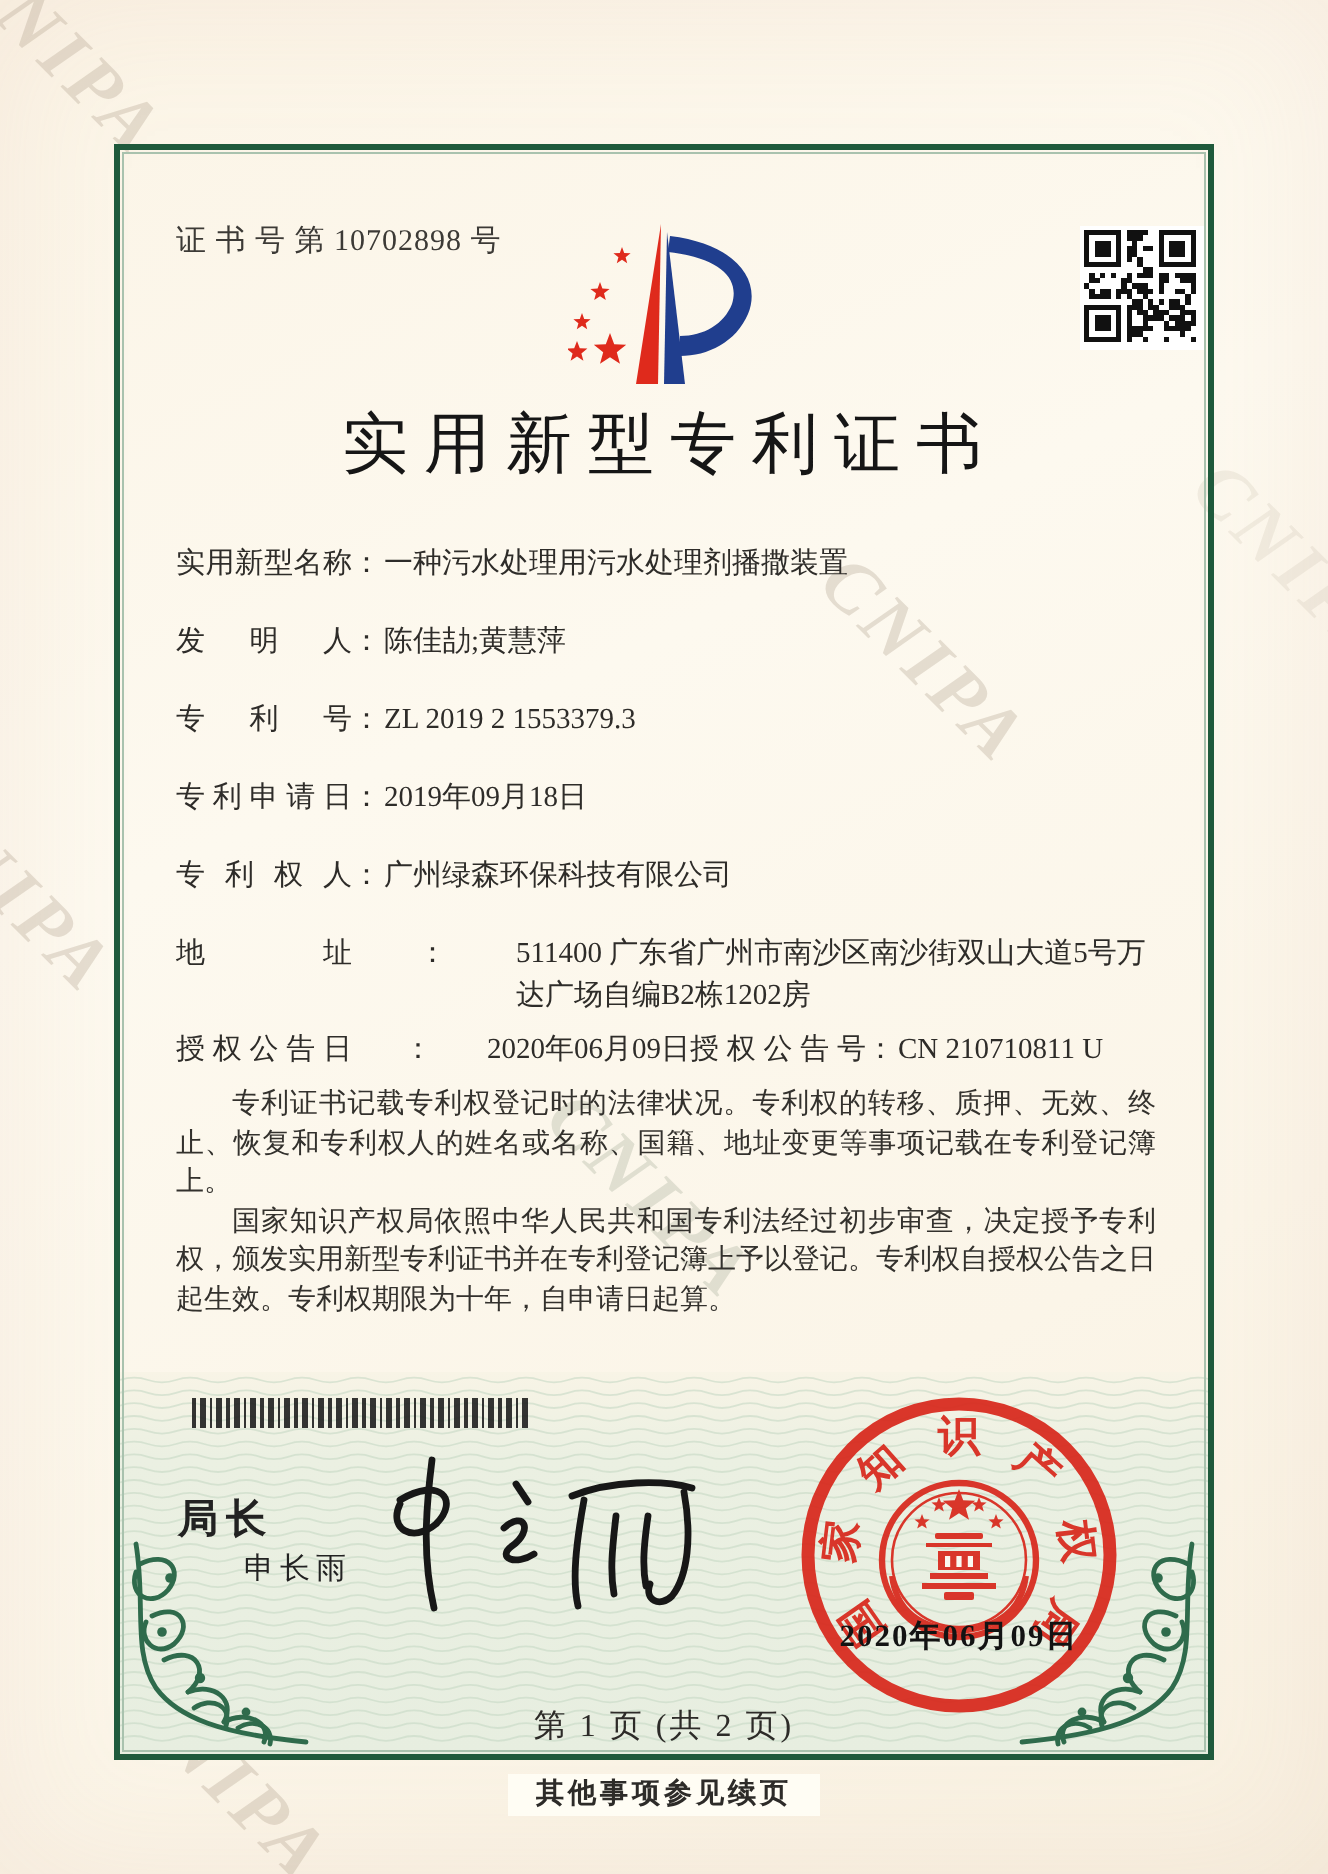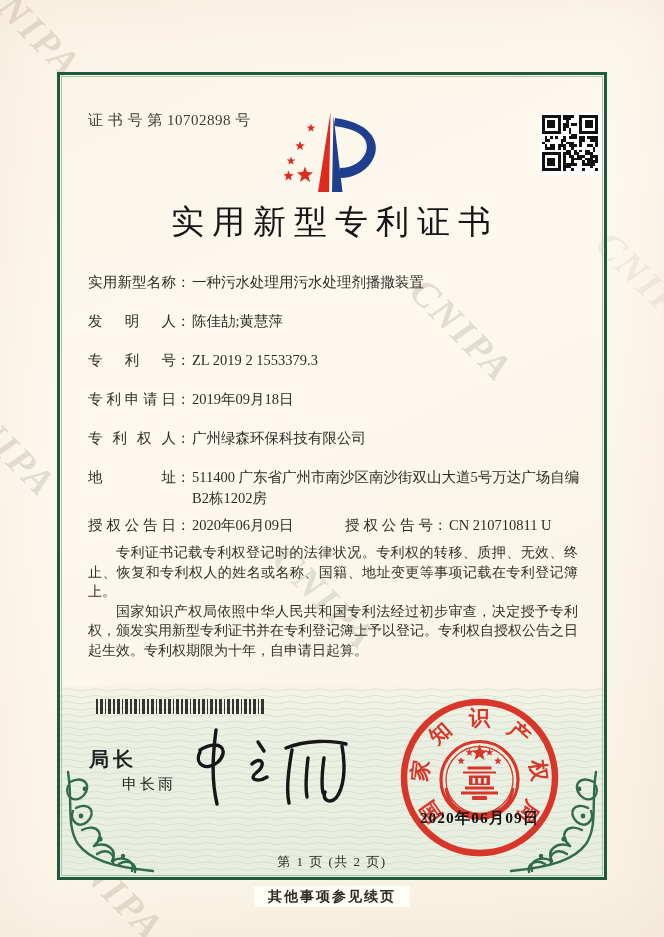--- a/index.html
+++ b/index.html
@@ -37,46 +37,46 @@
   .content{position:absolute;inset:0;z-index:5;}
   .certno{position:absolute;left:88px;top:111px;font-size:15px;letter-spacing:.5px;color:#3c3a36;}
   .logo{position:absolute;left:284px;top:106px;}
   .qr{position:absolute;left:540px;top:113px;width:62px;height:62px;background:#fff;padding:2px;box-sizing:border-box;}
   .title{
     position:absolute;top:200px;left:0;width:100%;text-align:center;
     font-size:33px;font-weight:normal;letter-spacing:8px;text-indent:6px;color:#161616;
   }
   .fields{position:absolute;left:88px;top:272px;width:496px;font-size:14.5px;}
   .frow{display:flex;line-height:21px;margin-bottom:18px;}
-  .frow.addr{margin-bottom:6px;}
+  .frow.addr{margin-bottom:6px;gap:33px;}
   .flabel{flex:none;width:88px;text-align:justify;text-align-last:justify;}
   .fcolon{flex:none;width:16px;}
   .fvalue{flex:1;}
   .grant{display:flex;line-height:21px;}
-  .gpair{display:flex;}
+  .gpair{display:flex;justify-content:space-between;}
   .gpair.first{width:257px;flex:none;}
   .paras{position:absolute;left:88px;top:543px;width:490px;}
   .paras p{margin:0;text-indent:2em;text-align:justify;font-size:14px;line-height:19.5px;color:#33312d;}
   .barcode{
     position:absolute;left:96px;top:699px;width:170px;height:15px;opacity:.88;
     background:repeating-linear-gradient(90deg,
       #191919 0 2px,rgba(0,0,0,0) 2px 4px,
       #191919 4px 7px,rgba(0,0,0,0) 7px 9px,
       #191919 9px 10px,rgba(0,0,0,0) 10px 12px,
       #191919 12px 15px,rgba(0,0,0,0) 15px 17px);
   }
   .dir-label{position:absolute;left:89px;top:746px;font-size:20px;letter-spacing:4px;color:#222;font-weight:bold;}
   .dir-name{position:absolute;left:89px;top:775px;font-size:15px;letter-spacing:3px;color:#222;padding-left:33px;}
   .sig{position:absolute;left:186px;top:720px;}
   .seal{position:absolute;left:397px;top:695px;width:165px;height:165px;}
   .seal-date{
     position:absolute;left:397px;top:808px;width:165px;text-align:center;z-index:7;
     font-size:15.5px;letter-spacing:1px;color:#131313;font-weight:bold;
   }
-  .pageinfo{position:absolute;top:853px;left:0;width:100%;text-align:center;font-size:13px;letter-spacing:1.5px;color:#2d2b28;}
+  .pageinfo{position:absolute;top:853px;left:0;width:100%;text-align:center;font-size:16px;letter-spacing:1.5px;color:#2d2b28;}
   .contnote{position:absolute;top:888px;left:0;width:100%;text-align:center;font-size:14px;font-weight:bold;}
   .contnote span{background:#fffdf4;padding:3px 14px;letter-spacing:2px;color:#2d2b28;}
 </style>
 </head>
 <body>
 
 <div class="page">
 
   <div class="wm" style="left:30px;top:26px;">CNIPA</div>
   <div class="wm" style="left:5px;top:445px;">CNIPA</div>

